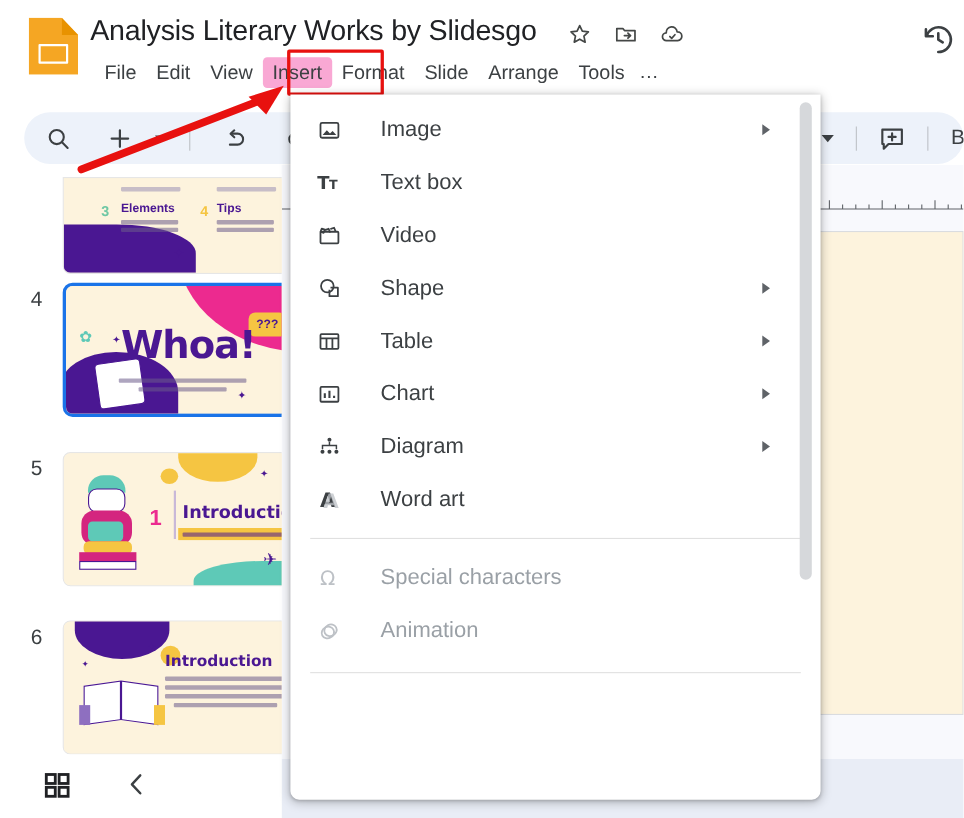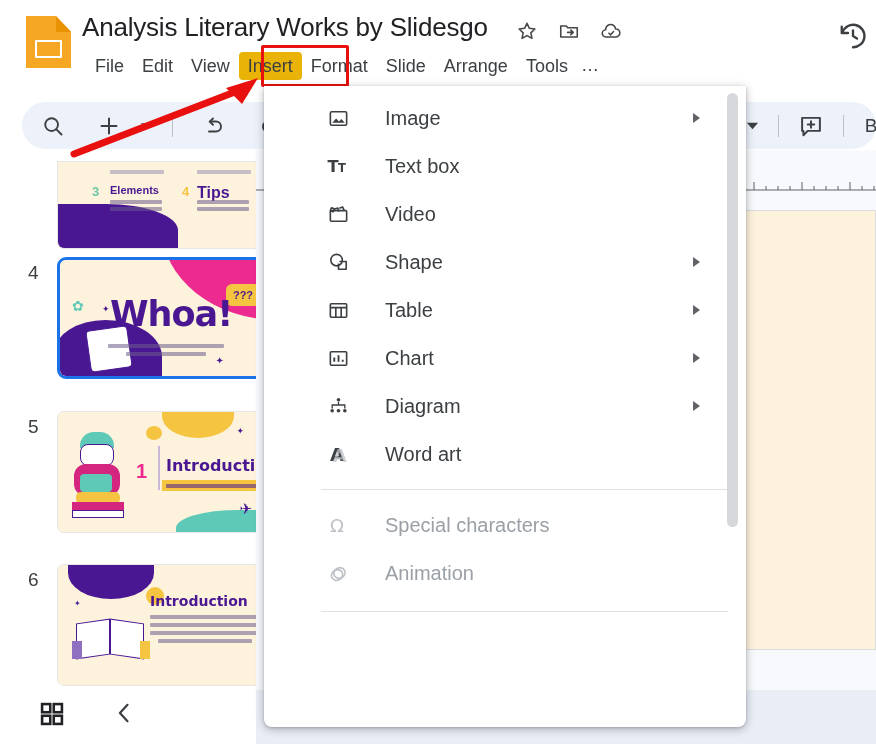--- a/index.html
+++ b/index.html
@@ -35,21 +35,21 @@
     white-space: nowrap;
   }
   .title-icons { position: absolute; left: 516px; top: 20px; display: flex; gap: 20px; align-items: center; }
   .ticon { width: 22px; height: 22px; display: block; }
 
   .menubar { position: absolute; left: 86px; top: 52px; display: flex; align-items: flex-start; height: 30px; }
   .menu-item {
     font-size: 18px; color: #3c4043; padding: 3px 9px; border-radius: 4px;
     cursor: pointer; white-space: nowrap; line-height: 22px;
   }
-  .menu-item.active { background: #eab308; }
+  .menu-item.active { background: #f9a8d4; }
   .menu-more { font-size: 18px; color: #3c4043; padding: 3px 4px; cursor: pointer; }
 
   .red-box {
     position: absolute; left: 261px; top: 45px; width: 88px; height: 42px;
     border: 3.5px solid #e8110f; border-radius: 2px; pointer-events: none;
   }
 
   .history-btn { position: absolute; left: 838px; top: 21px; width: 30px; height: 30px; cursor: pointer; }
 
   
@@ -107,21 +107,21 @@
   .dash { position: absolute; left: 610px; top: 635px; width: 22px; height: 4px; background: #9aa0a6; border-radius: 2px; }
   .bottom-strip { position: absolute; left: 256px; top: 690px; width: 620px; height: 54px; background: #e9edf6; }
 
   
   .menu-panel {
     position: absolute; left: 264px; top: 86px; width: 482px; height: 641px;
     background: #ffffff; border-radius: 0 0 8px 8px;
     box-shadow: 0 2px 10px rgba(0,0,0,0.28), 0 1px 3px rgba(0,0,0,0.16);
     overflow: hidden;
   }
-  .menu-list { position: absolute; left: 0; top: 0; width: 482px; padding-left: 39px; }
+  .menu-list { position: absolute; left: 0; top: 0; width: 482px; }
   .mrow {
     position: relative; display: flex; align-items: center;
     height: 48px; padding-left: 24px; cursor: pointer;
   }
   .mrow .mico { width: 34px; height: 26px; display: flex; align-items: center; justify-content: flex-start; }
   .mrow .mlabel { font-size: 20px; color: #3c4043; margin-left: 24px; }
   .mrow.disabled { cursor: default; }
   .mrow.disabled .mlabel { color: #9aa0a6; }
   .mcaret {
     position: absolute; right: 46px; width: 0; height: 0;
@@ -280,21 +280,21 @@
 
   <div class="filmstrip">
 
     <div class="slide-row" style="height:0;">
       <div class="thumb" style="top:3px;height:88px;border-radius:0 0 7px 7px;">
         <div style="position:absolute;left:0;top:0;width:100%;height:100%;background:#fdf3dd;"></div>
         <div style="position:absolute;left:0;bottom:0;width:120px;height:44px;background:#4a1792;border-radius:0 60% 0 0;"></div>
         <div class="tmini" style="left:34px;top:22px;font-size:13px;color:#6ec7a4;">3</div>
         <div class="tmini" style="left:52px;top:22px;font-size:11px;color:#4a1792;">Elements</div>
         <div class="tmini" style="left:124px;top:22px;font-size:13px;color:#f5c542;">4</div>
-        <div class="tmini" style="left:139px;top:22px;font-size:16px;color:#4a1792;">Tips</div>
+        <div class="tmini" style="left:139px;top:22px;font-size:11px;color:#4a1792;">Tips</div>
         <div class="blur-txt" style="position:absolute;left:52px;top:8px;width:54px;height:4px;color:#9b8fb5;"></div>
         <div class="blur-txt" style="position:absolute;left:139px;top:8px;width:54px;height:4px;color:#9b8fb5;"></div>
         <div class="blur-txt" style="position:absolute;left:52px;top:38px;width:52px;height:3.5px;color:#6b5b8a;"></div>
         <div class="blur-txt" style="position:absolute;left:52px;top:45px;width:52px;height:3.5px;color:#6b5b8a;"></div>
         <div class="blur-txt" style="position:absolute;left:139px;top:38px;width:52px;height:3.5px;color:#6b5b8a;"></div>
         <div class="blur-txt" style="position:absolute;left:139px;top:45px;width:52px;height:3.5px;color:#6b5b8a;"></div>
         <div style="position:absolute;left:100px;top:62px;color:#4a1792;font-size:11px;">✦</div>
       </div>
     </div>
 

